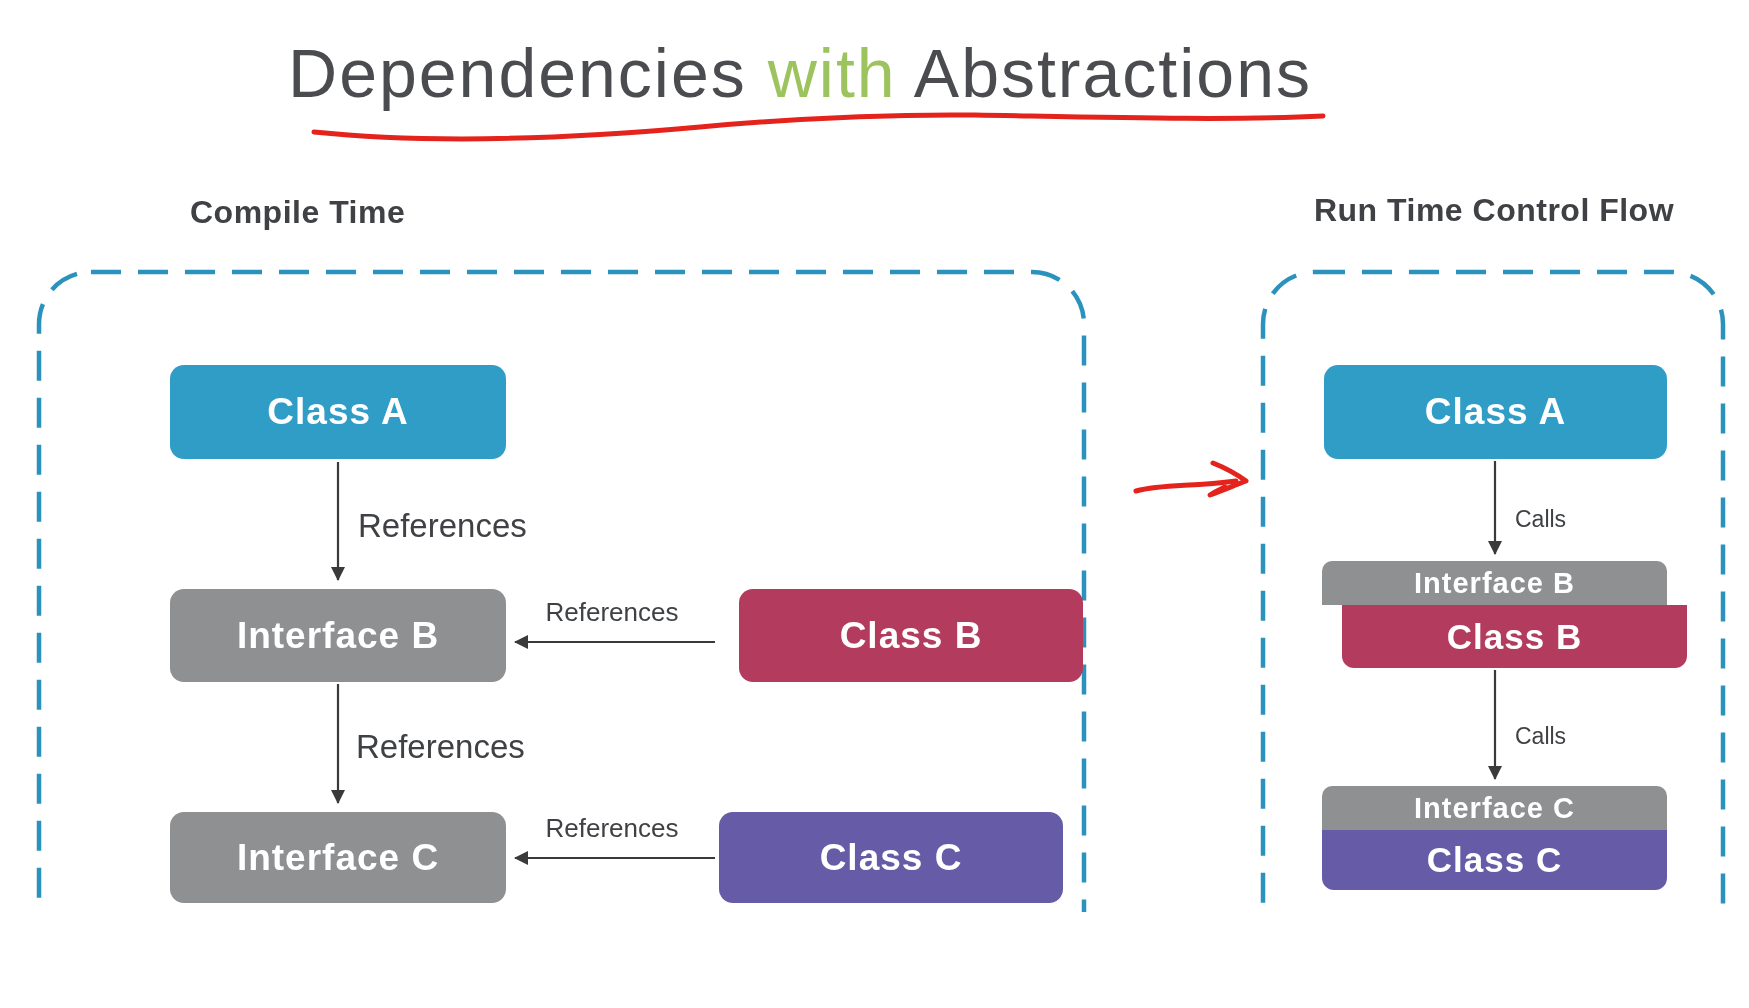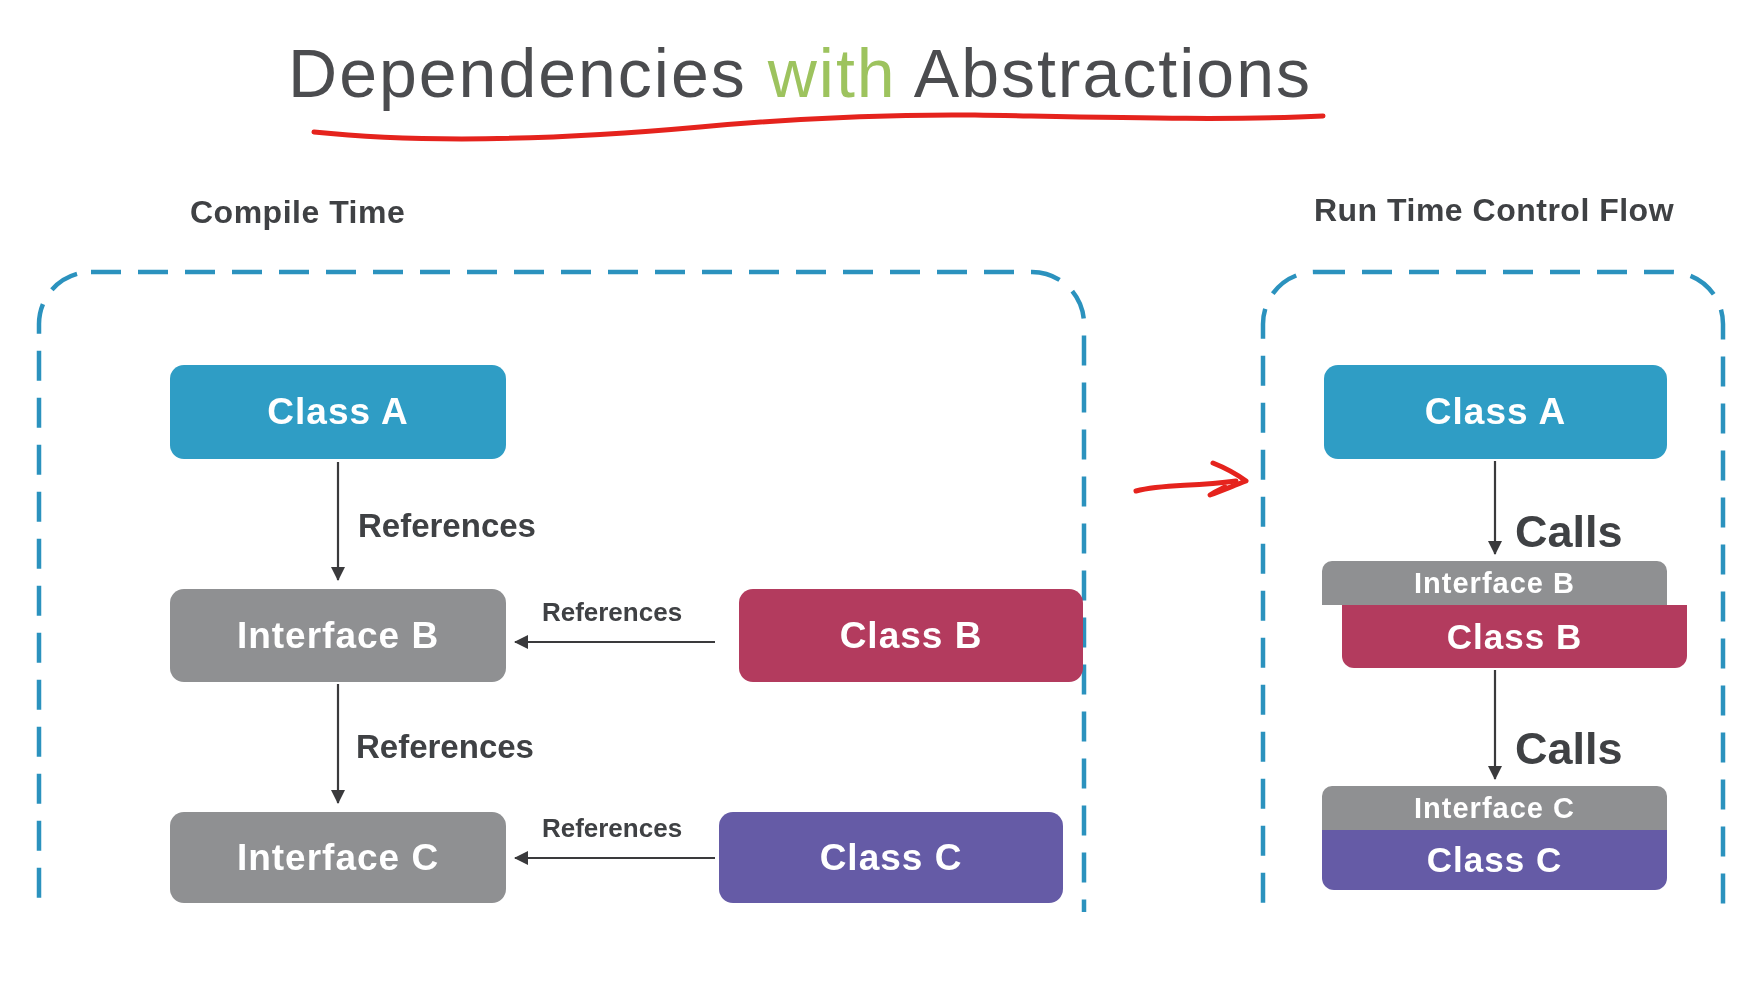--- a/index.html
+++ b/index.html
@@ -32,25 +32,25 @@
   }
   .node.blue{background:var(--class-blue,#2F9DC5);justify-content:center;}
   .node.gray{background:var(--interface-gray,#8F9092);text-align:center;}
   .node.crimson{background:var(--class-crimson,#B33B5E);margin-left:20px;}
   .node.purple{background:var(--class-purple,#655BA6);text-align:center;}
   .node.big{font-size:37px;}
   .bar-top{border-radius:10px 10px 0 0;font-size:29px;}
   .bar-bottom{border-radius:0 0 12px 12px;font-size:35px;}
 
   .edge-label{
-    position:absolute;font-weight:700;color:var(--label-dark,#3F4144);white-space:nowrap;
+    position:absolute;font-weight:400;color:var(--label-dark,#3F4144);white-space:nowrap;
   }
   .edge-label.lg{font-size:33px;}
   .edge-label.sm{font-size:26px;width:200px;text-align:center;}
-  .edge-label.calls{font-size:45px;}
+  .edge-label.calls{font-size:23px;}
 </style>
 </head>
 <body>
 
 <div class="canvas">
 
   <svg class="overlay" width="1749" height="1008" viewBox="0 0 1749 1008">
     <defs>
       <marker id="ah" markerUnits="userSpaceOnUse" markerWidth="18" markerHeight="16" refX="13" refY="7" orient="auto">
         <path d="M0,0 L14,7 L0,14 Z" fill="#3A3A3C"></path>

